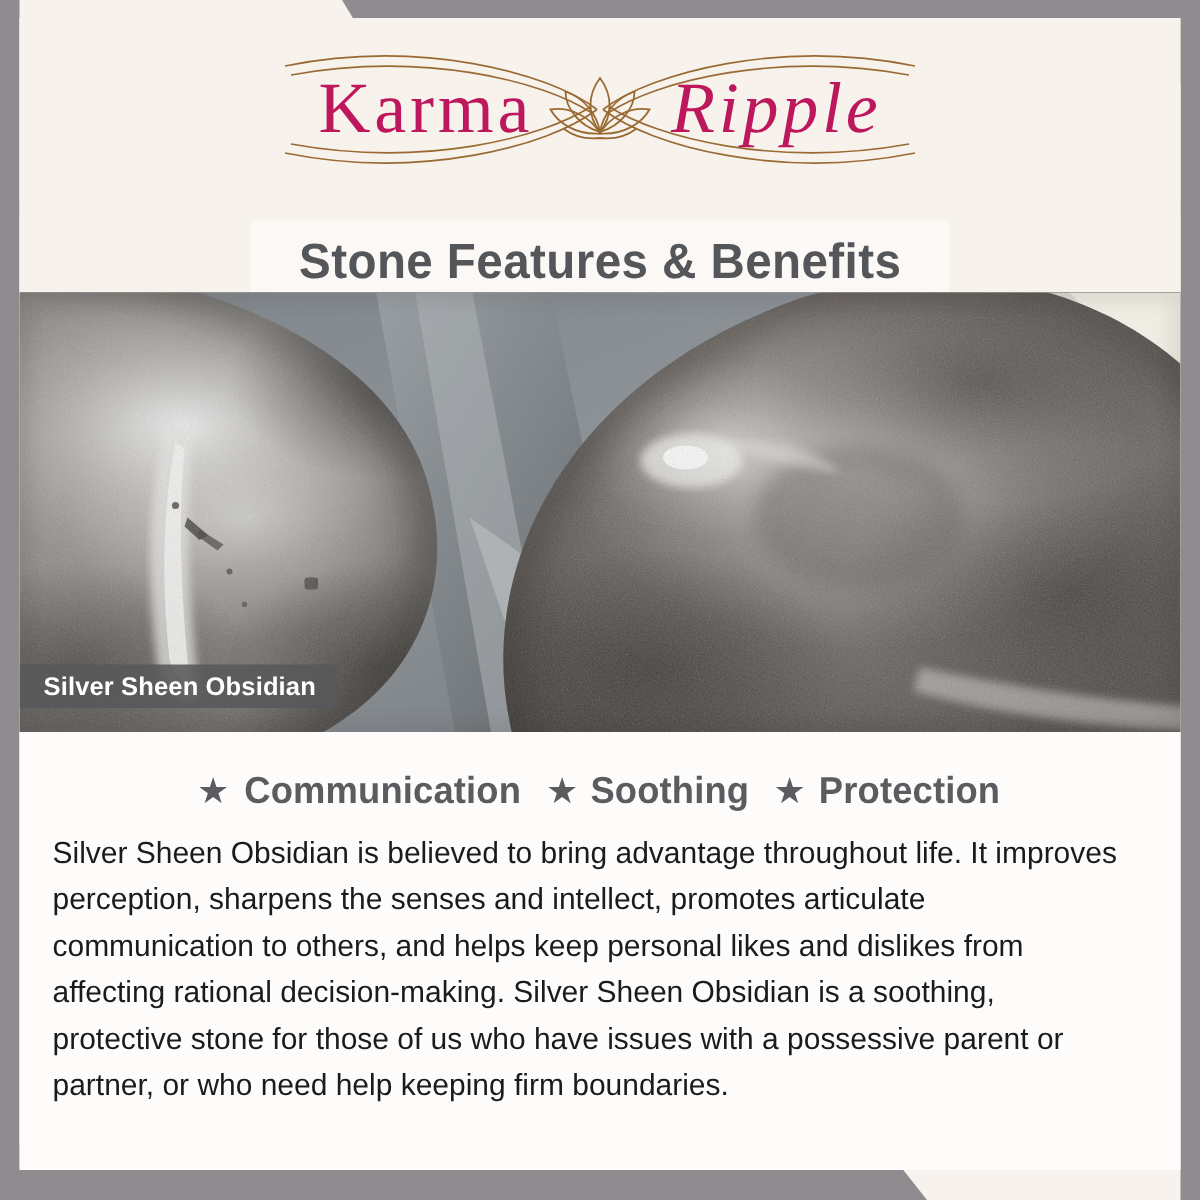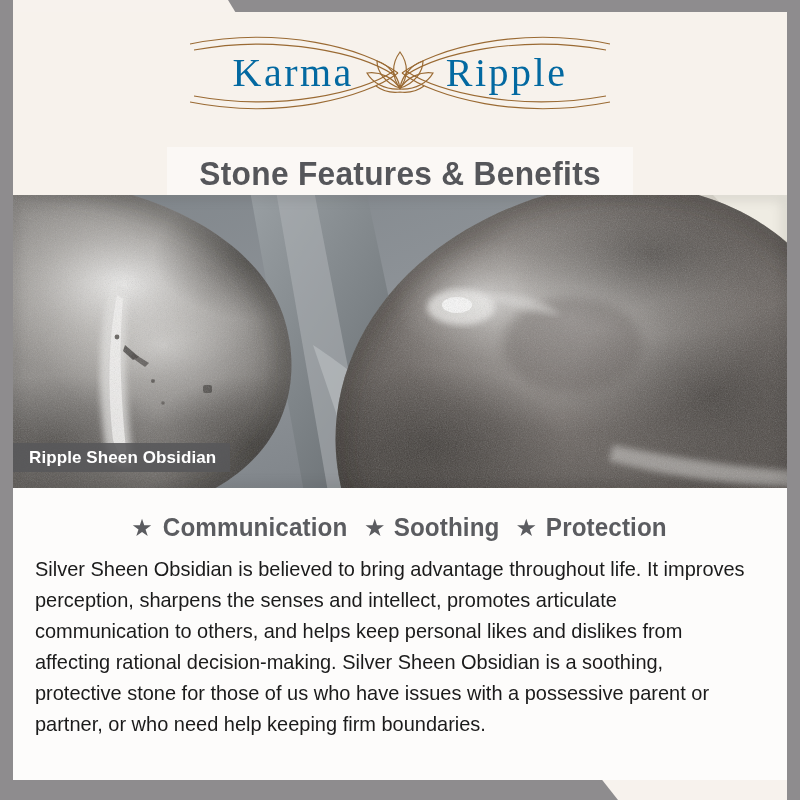--- a/index.html
+++ b/index.html
@@ -94,28 +94,28 @@
   .brand-svg {
     position: absolute;
     left: 0;
     top: 0;
     width: 460px;
     height: 86px;
   }
   .brand-word {
     position: relative;
     font-family: "Liberation Serif", "DejaVu Serif", serif;
-    font-size: 40px;
+    font-size: 48px;
     letter-spacing: 2.5px;
-    color: #0369a1;
+    color: #be185d;
     line-height: 1;
     z-index: 2;
   }
   .brand-word.left { margin-right: 64px; }
-  .brand-word.right { margin-left: 28px; }
+  .brand-word.right { margin-left: 28px; font-style: italic; }
 
   
   .title-band {
     position: absolute;
     left: 0;
     top: 132px;
     width: 774px;
     height: 62px;
     background: #f7f2ec;
   }
@@ -383,21 +383,21 @@
           <path d="M600,250 C660,262 720,272 780,276 L780,292 C712,290 650,280 596,266 Z" fill="#dedcd9" opacity="0.5" filter="url(#blur3)"></path>
           <rect x="300" y="-60" width="560" height="400" filter="url(#grain)" opacity="0.8"></rect>
           <rect x="300" y="-60" width="560" height="400" filter="url(#grainFine)" opacity="0.5"></rect>
           <path d="M330,300 C300,190 360,60 520,4 C660,-40 800,20 840,150 L840,320 L340,320 Z" fill="none" stroke="#2a2724" stroke-width="26" opacity="0.32" filter="url(#blur12)"></path>
         </g>
 
         <rect x="0" y="0" width="774" height="293" fill="none" stroke="#2e2b29" stroke-width="10" opacity="0.12" filter="url(#blur6)"></rect>
       </svg>
 
       <div class="photo-caption">
-        <span>Ripple Sheen Obsidian</span>
+        <span>Silver Sheen Obsidian</span>
       </div>
     </div>
 
     <div class="content">
 
       <div class="benefits">
         <div class="benefit">
           <span class="star">★</span>
           <span class="label">Communication</span>
         </div>

